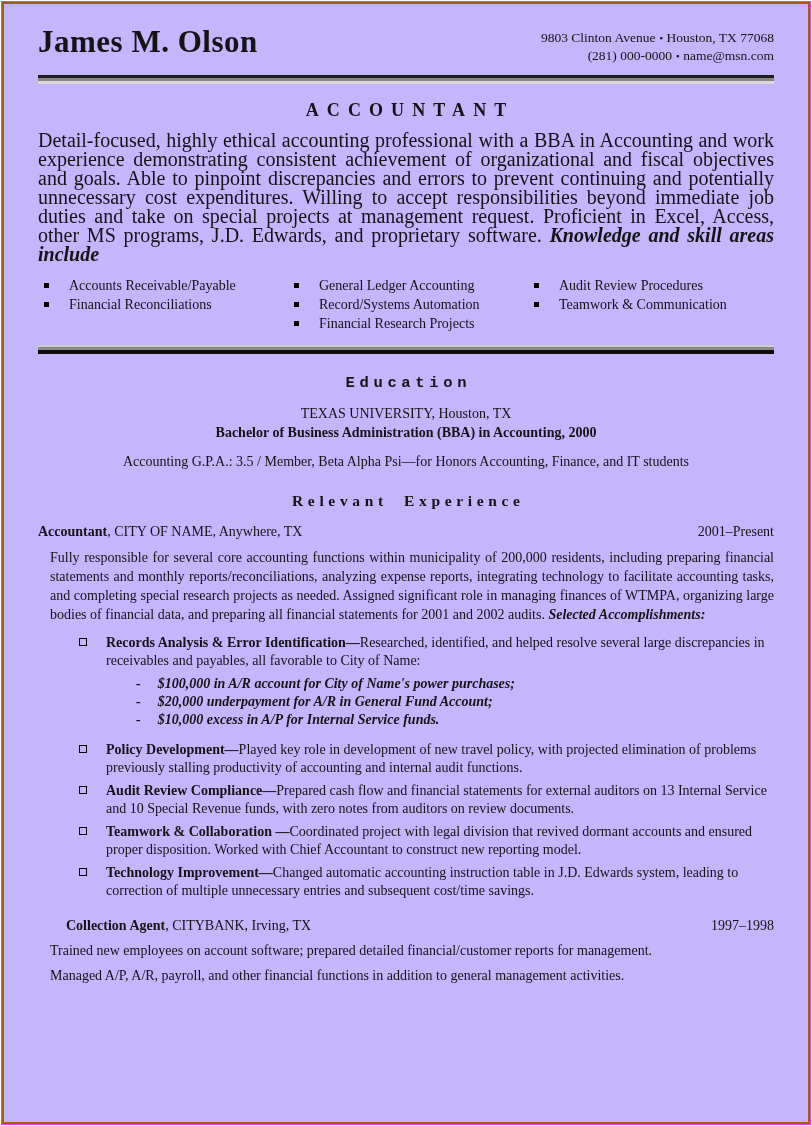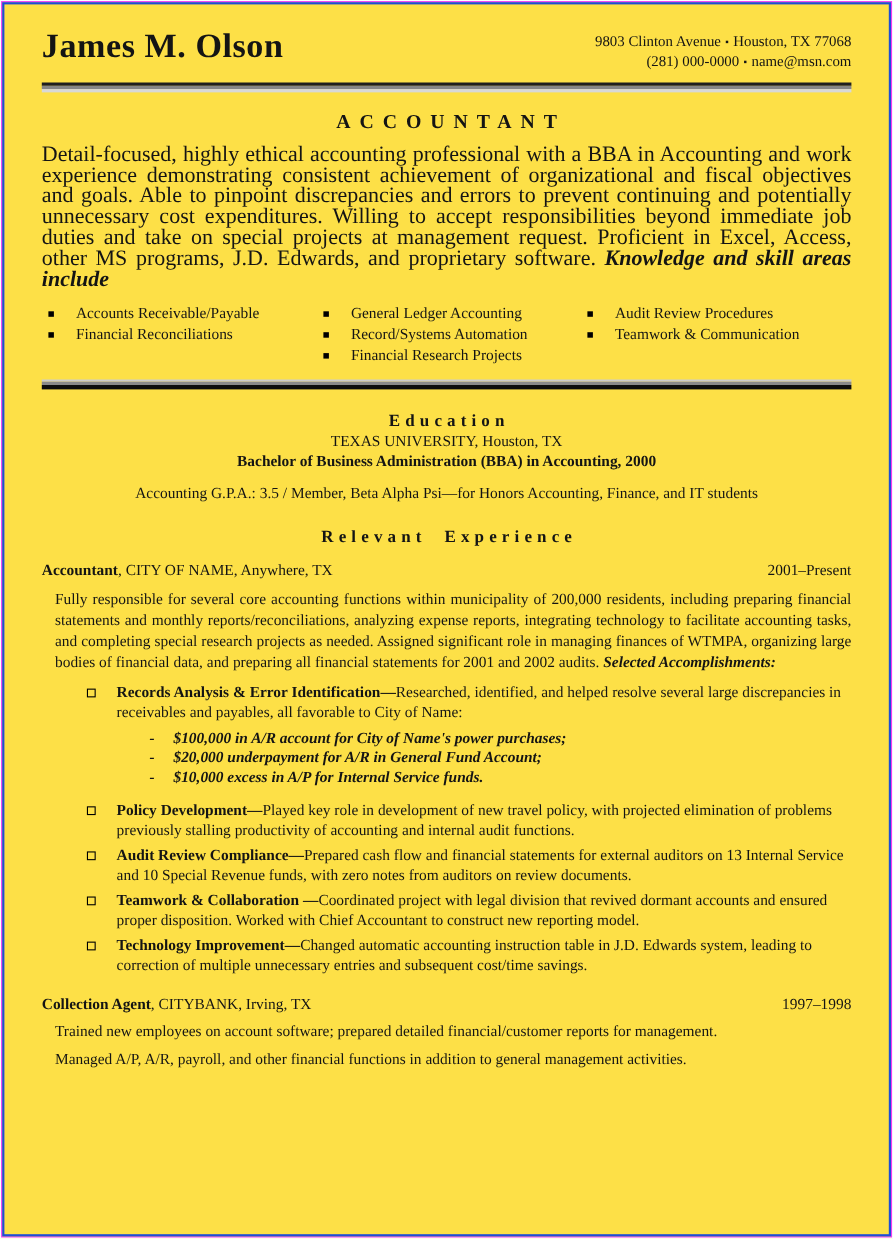--- a/index.html
+++ b/index.html
@@ -1,21 +1,21 @@
 <!DOCTYPE html>
 <html style="--accent: #f23cf2;"><head>
 <meta charset="utf-8">
 <style>
   :root { --accent: #f23cf2; --ink: #141414; }
   * { box-sizing: border-box; margin: 0; padding: 0; }
   html,body { background:#fff; }
   body { width: 812px; height: 1126px; font-family: "Liberation Serif", serif; color: var(--ink); }
   .sheet { position: relative; width: 812px; height: 1126px; background: #fff; }
   .m-frame { position: absolute; inset: 1px; border: 4px solid var(--accent); }
-  .b-frame { position: absolute; inset: 2px; border: 2px solid #1d4ed8; overflow: hidden; background: #fde047; }
+  .b-frame { position: absolute; inset: 2px; border: 2px solid #a16207; overflow: hidden; background: #c4b5fd; }
   .content { padding: 12px 34px 0 34px; }
 
   
   .hdr { display: flex; justify-content: space-between; align-items: flex-start; padding-top: 8px; }
   .name { font-size: 31px; font-weight: bold; letter-spacing: .5px; }
   .contact { text-align: right; font-size: 13.5px; line-height: 18px; padding-top: 5px; }
   .sep-sq { font-size: 9px; vertical-align: 1px; padding: 0 4px; }
 
   
   .rule { margin-top: 10px; }
@@ -27,29 +27,29 @@
   .doc-title { text-align: center; font-size: 18px; font-weight: bold; letter-spacing: .45em; text-indent: .45em; margin: 16px 0 10px; }
   .summary { font-size: 20px; line-height: 19px; text-align: justify; }
   .emph { font-weight: bold; font-style: italic; }
 
   
   .skills { display: grid; grid-template-columns: 250px 240px 1fr; margin-top: 12px; font-size: 14px; }
   .skill-row { display: flex; align-items: center; line-height: 19px; }
   .sq-fill { width: 5px; height: 5px; background: #000; margin: 0 20px 0 6px; flex: none; }
 
   .section-h { text-align: center; font-weight: bold; font-size: 15.5px; letter-spacing: .30em; text-indent: .3em; word-spacing: .5em; }
-  .edu-h { margin: 20px 0 0; }
+  .edu-h { margin: 20px 0 12px; font-family: Liberation Mono, monospace; }
   .edu-school { text-align: center; font-size: 14px; line-height: 19px; }
   .edu-degree { text-align: center; font-size: 14px; font-weight: bold; line-height: 20px; }
   .edu-details { text-align: center; font-size: 14px; margin-top: 11px; }
   .exp-h { margin: 22px 0 12px; }
 
   
   .job-head { display: flex; justify-content: space-between; font-size: 14px; margin-top: 8px; line-height: 19px; }
-  .job-head.later { margin-top: 16px; }
+  .job-head.later { margin-top: 16px; margin-left: 28px; }
   .job-title b { font-weight: bold; }
   .job-dates { white-space: nowrap; }
   .job-summary { margin: 7px 0 0 12px; font-size: 14px; line-height: 19px; text-align: justify; }
   .job-line { margin: 6px 0 0 12px; font-size: 14px; line-height: 19px; }
 
   
   .acc-list { margin-top: 10px; }
   .acc-item { display: flex; margin-bottom: 5px; font-size: 14px; line-height: 18px; }
   .acc-sq { width: 8px; height: 8px; border: 1.5px solid #000; margin: 4px 19px 0 41px; flex: none; }
   .acc-body { flex: 1; }

